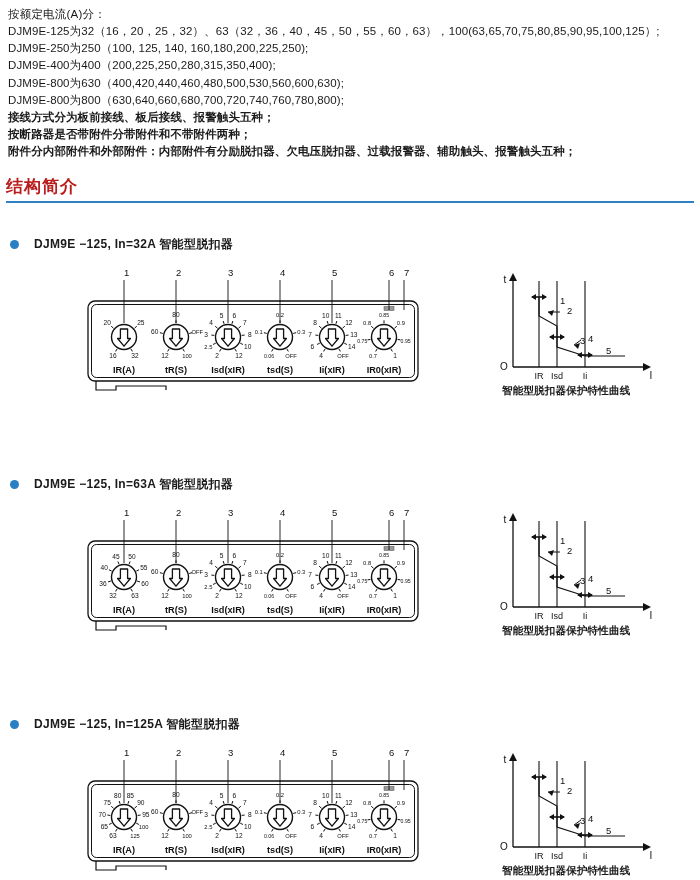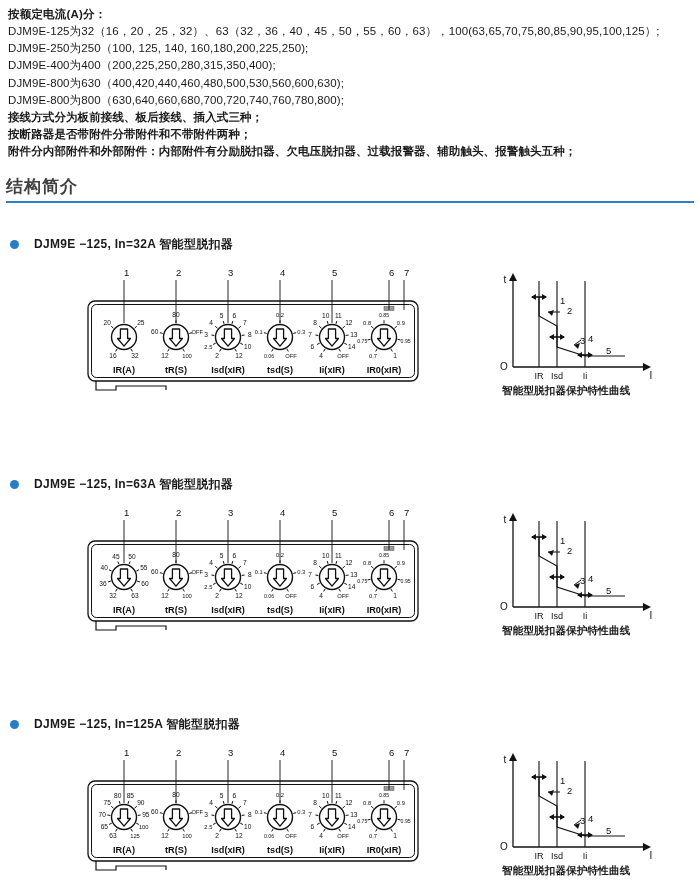--- a/index.html
+++ b/index.html
@@ -2,27 +2,27 @@
 <html><head>
 <meta charset="utf-8">
 <style>
   html,body{margin:0;padding:0;}
   body{
     width:700px;height:880px;background:#ffffff;
     font-family:"Liberation Sans","DejaVu Sans",sans-serif;
     color:#1a1a1a;overflow:hidden;position:relative;
   }
   .intro{padding:6px 8px 0 8px;}
-  .intro-title{font-size:11.5px;font-weight:bold;line-height:17px;letter-spacing:0.2px;}
+  .intro-title{font-size:11.5px;font-weight:normal;line-height:17px;letter-spacing:0.2px;}
   .intro-line{font-size:11.5px;line-height:17.2px;white-space:nowrap;letter-spacing:0.1px;}
   .intro-line.bold{font-weight:bold;}
 
   .section-head{margin:14px 0 0 6px;}
   .section-head-text{
-    color:#404040;font-size:17px;font-weight:bold;letter-spacing:1px;
+    color:#b91c1c;font-size:17px;font-weight:bold;letter-spacing:1px;
   }
   .section-rule{
     height:2px;background:#2f80c4;margin:3px 6px 0 6px;width:688px;
   }
 
   .block{position:relative;}
   .blk-title{display:flex;align-items:center;gap:15px;margin-left:10px;}
   .bullet{
     width:9px;height:9px;border-radius:50%;background:#2a7fc4;flex:0 0 auto;
   }
@@ -39,21 +39,21 @@
 <body>
 
 <div class="intro">
   <div class="intro-title">按额定电流(A)分：</div>
   <div id="intro-lines">
       <div class="intro-line">DJM9E-125为32（16，20，25，32）、63（32，36，40，45，50，55，60，63），100(63,65,70,75,80,85,90,95,100,125）;</div>
       <div class="intro-line">DJM9E-250为250（100, 125, 140, 160,180,200,225,250);</div>
       <div class="intro-line">DJM9E-400为400（200,225,250,280,315,350,400);</div>
       <div class="intro-line">DJM9E-800为630（400,420,440,460,480,500,530,560,600,630);</div>
       <div class="intro-line">DJM9E-800为800（630,640,660,680,700,720,740,760,780,800);</div>
-      <div class="intro-line bold">接线方式分为板前接线、板后接线、插入式三种；</div>
+      <div class="intro-line bold">接线方式分为板前接线、板后接线、报警触头五种；</div>
       <div class="intro-line bold">按断路器是否带附件分带附件和不带附件两种；</div>
       <div class="intro-line bold">附件分内部附件和外部附件：内部附件有分励脱扣器、欠电压脱扣器、过载报警器、辅助触头、报警触头五种；</div>
     </div>
 </div>
 
 <div class="section-head">
   <span class="section-head-text">结构简介</span>
 </div>
 <div class="section-rule"></div>
 

